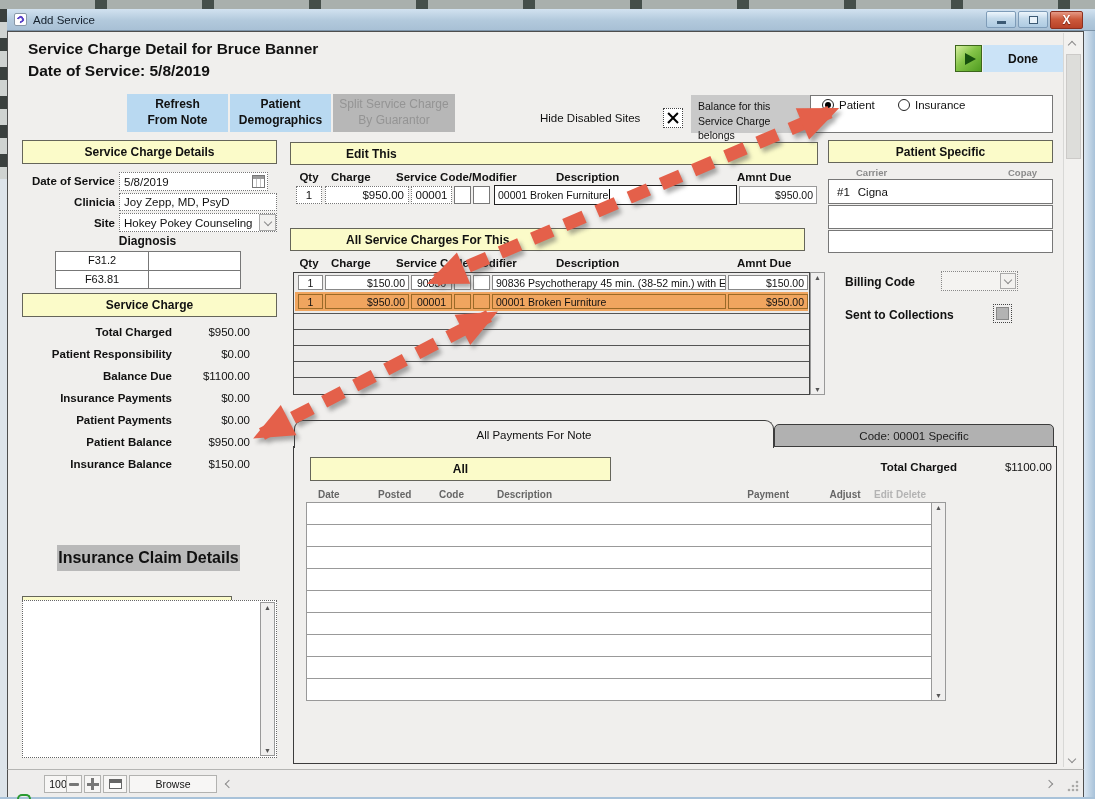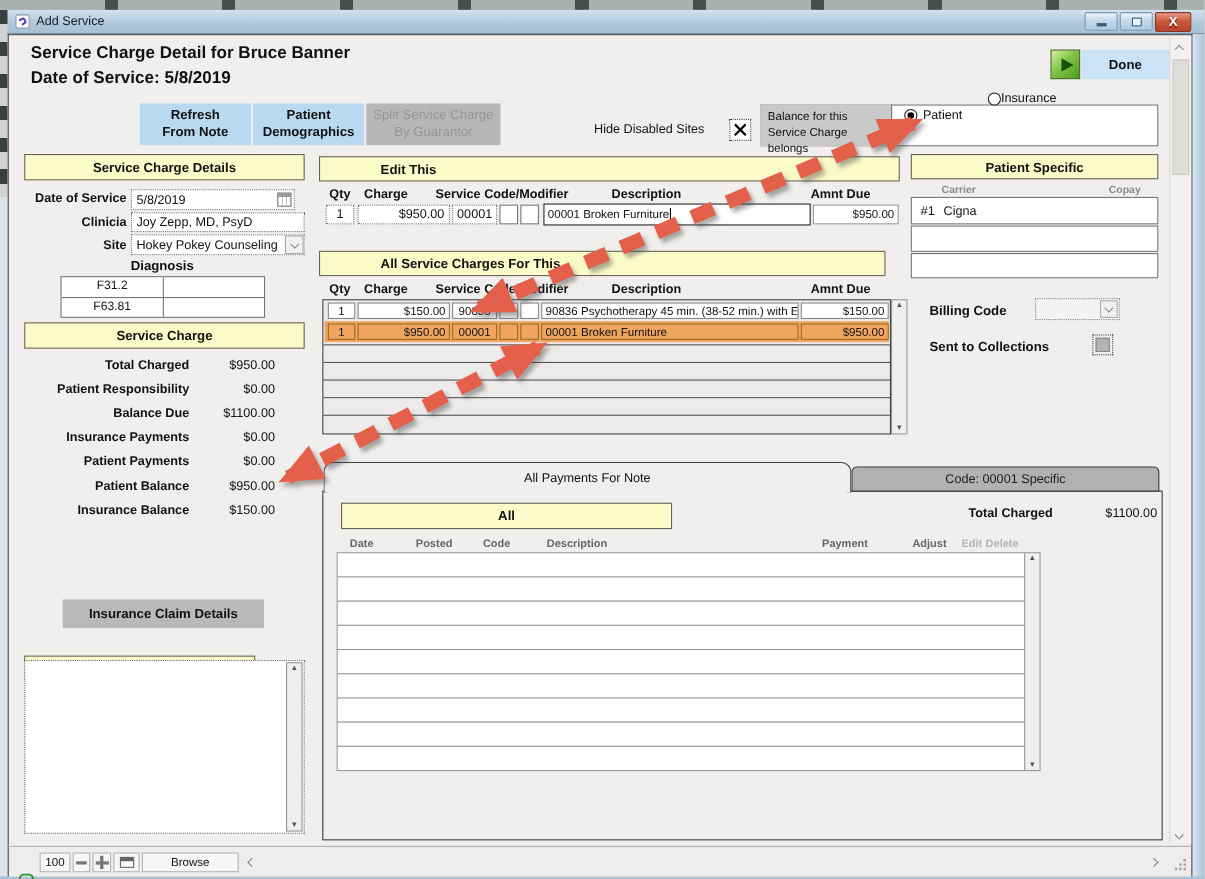--- a/index.html
+++ b/index.html
@@ -109,21 +109,21 @@
 
   <div class="abs" style="left:691px;top:95px;width:362px;height:38px;background:#fff;border:1px solid #777"></div>
   <div class="abs" style="left:691px;top:95px;width:120px;height:38px;background:#c9c9c9;border-right:1px solid #777;padding:4px 0 0 7px;font-size:10.5px;line-height:1.4">
     <div>Balance for this</div>
     <div>Service Charge belongs</div>
   </div>
   <div class="abs" style="left:822px;top:99px;display:flex;align-items:center;gap:5px">
     <span class="radio sel"></span>
     <span style="font-size:11.5px">Patient</span>
   </div>
-  <div class="abs" style="left:898px;top:84px;display:flex;align-items:flex-start;">
+  <div class="abs" style="left:898px;top:99px;display:flex;align-items:flex-start;gap:5px">
     <span class="radio"></span>
     <span style="font-size:11.5px">Insurance</span>
   </div>
 
   <div class="abs yhdr" style="left:22px;top:140px;width:255px;height:24px">
     <span>Service Charge Details</span>
   </div>
 
   <div class="abs lbl" style="left:10px;top:175px;width:105px">Date of Service</div>
   <div class="abs dotted" style="left:119px;top:172px;width:149px;height:19px">
@@ -165,21 +165,21 @@
   <div class="abs lbl" style="left:12px;top:392px;width:160px">Insurance Payments</div>
   <div class="abs val" style="left:172px;top:392px;width:78px">$0.00</div>
   <div class="abs lbl" style="left:12px;top:414px;width:160px">Patient Payments</div>
   <div class="abs val" style="left:172px;top:414px;width:78px">$0.00</div>
   <div class="abs lbl" style="left:12px;top:436px;width:160px">Patient Balance</div>
   <div class="abs val" style="left:172px;top:436px;width:78px">$950.00</div>
   <div class="abs lbl" style="left:12px;top:458px;width:160px">Insurance Balance</div>
   <div class="abs val" style="left:172px;top:458px;width:78px">$150.00</div>
 
   <div class="abs" style="left:57px;top:545px;width:183px;height:26px;background:#b9b9b9;display:flex;align-items:center;justify-content:center">
-    <span style="font-weight:bold;font-size:12px">Insurance Claim Details</span>
+    <span style="font-weight:bold;font-size:16px">Insurance Claim Details</span>
   </div>
 
   <div class="abs yhdr" style="left:22px;top:596px;width:210px;height:23px">
     <span>Billing Notes</span>
   </div>
   <div class="abs" style="left:22px;top:600px;width:255px;height:158px;border:1px dotted #666;background:#fff"></div>
   <div class="abs sb" style="left:260px;top:602px;width:15px;height:154px">
     <span>▲</span>
     <span>▼</span>
   </div>
@@ -305,21 +305,21 @@
     <div style="height:23px;border:1px solid #999;background:#fff;margin-top:-1px"></div>
     <div style="height:23px;border:1px solid #999;background:#fff;margin-top:-1px"></div>
   </div>
   <div class="abs sb" style="left:931px;top:502px;width:15px;height:199px">
     <span>▲</span>
     <span>▼</span>
   </div>
 
   <div class="abs" style="left:7px;top:769px;width:1077px;height:28px;background:#eeedec;border-top:1px solid #b5b5b3;border-left:1px solid #4e4e4e;border-right:1px solid #4e4e4e"></div>
   <div class="abs lock" style="left:14px;top:774px"></div>
-  <div class="abs sbbox" style="left:36px;top:775px;width:28px;height:18px">
+  <div class="abs sbbox" style="left:44px;top:775px;width:28px;height:18px">
     <span>100</span>
   </div>
   <div class="abs sbbox" style="left:66px;top:775px;width:16px;height:18px">
     <span class="ic-dash"></span>
   </div>
   <div class="abs sbbox" style="left:84px;top:775px;width:17px;height:18px">
     <span class="ic-plus"></span>
   </div>
   <div class="abs sbbox" style="left:103px;top:775px;width:24px;height:18px">
     <span class="ic-win"></span>

